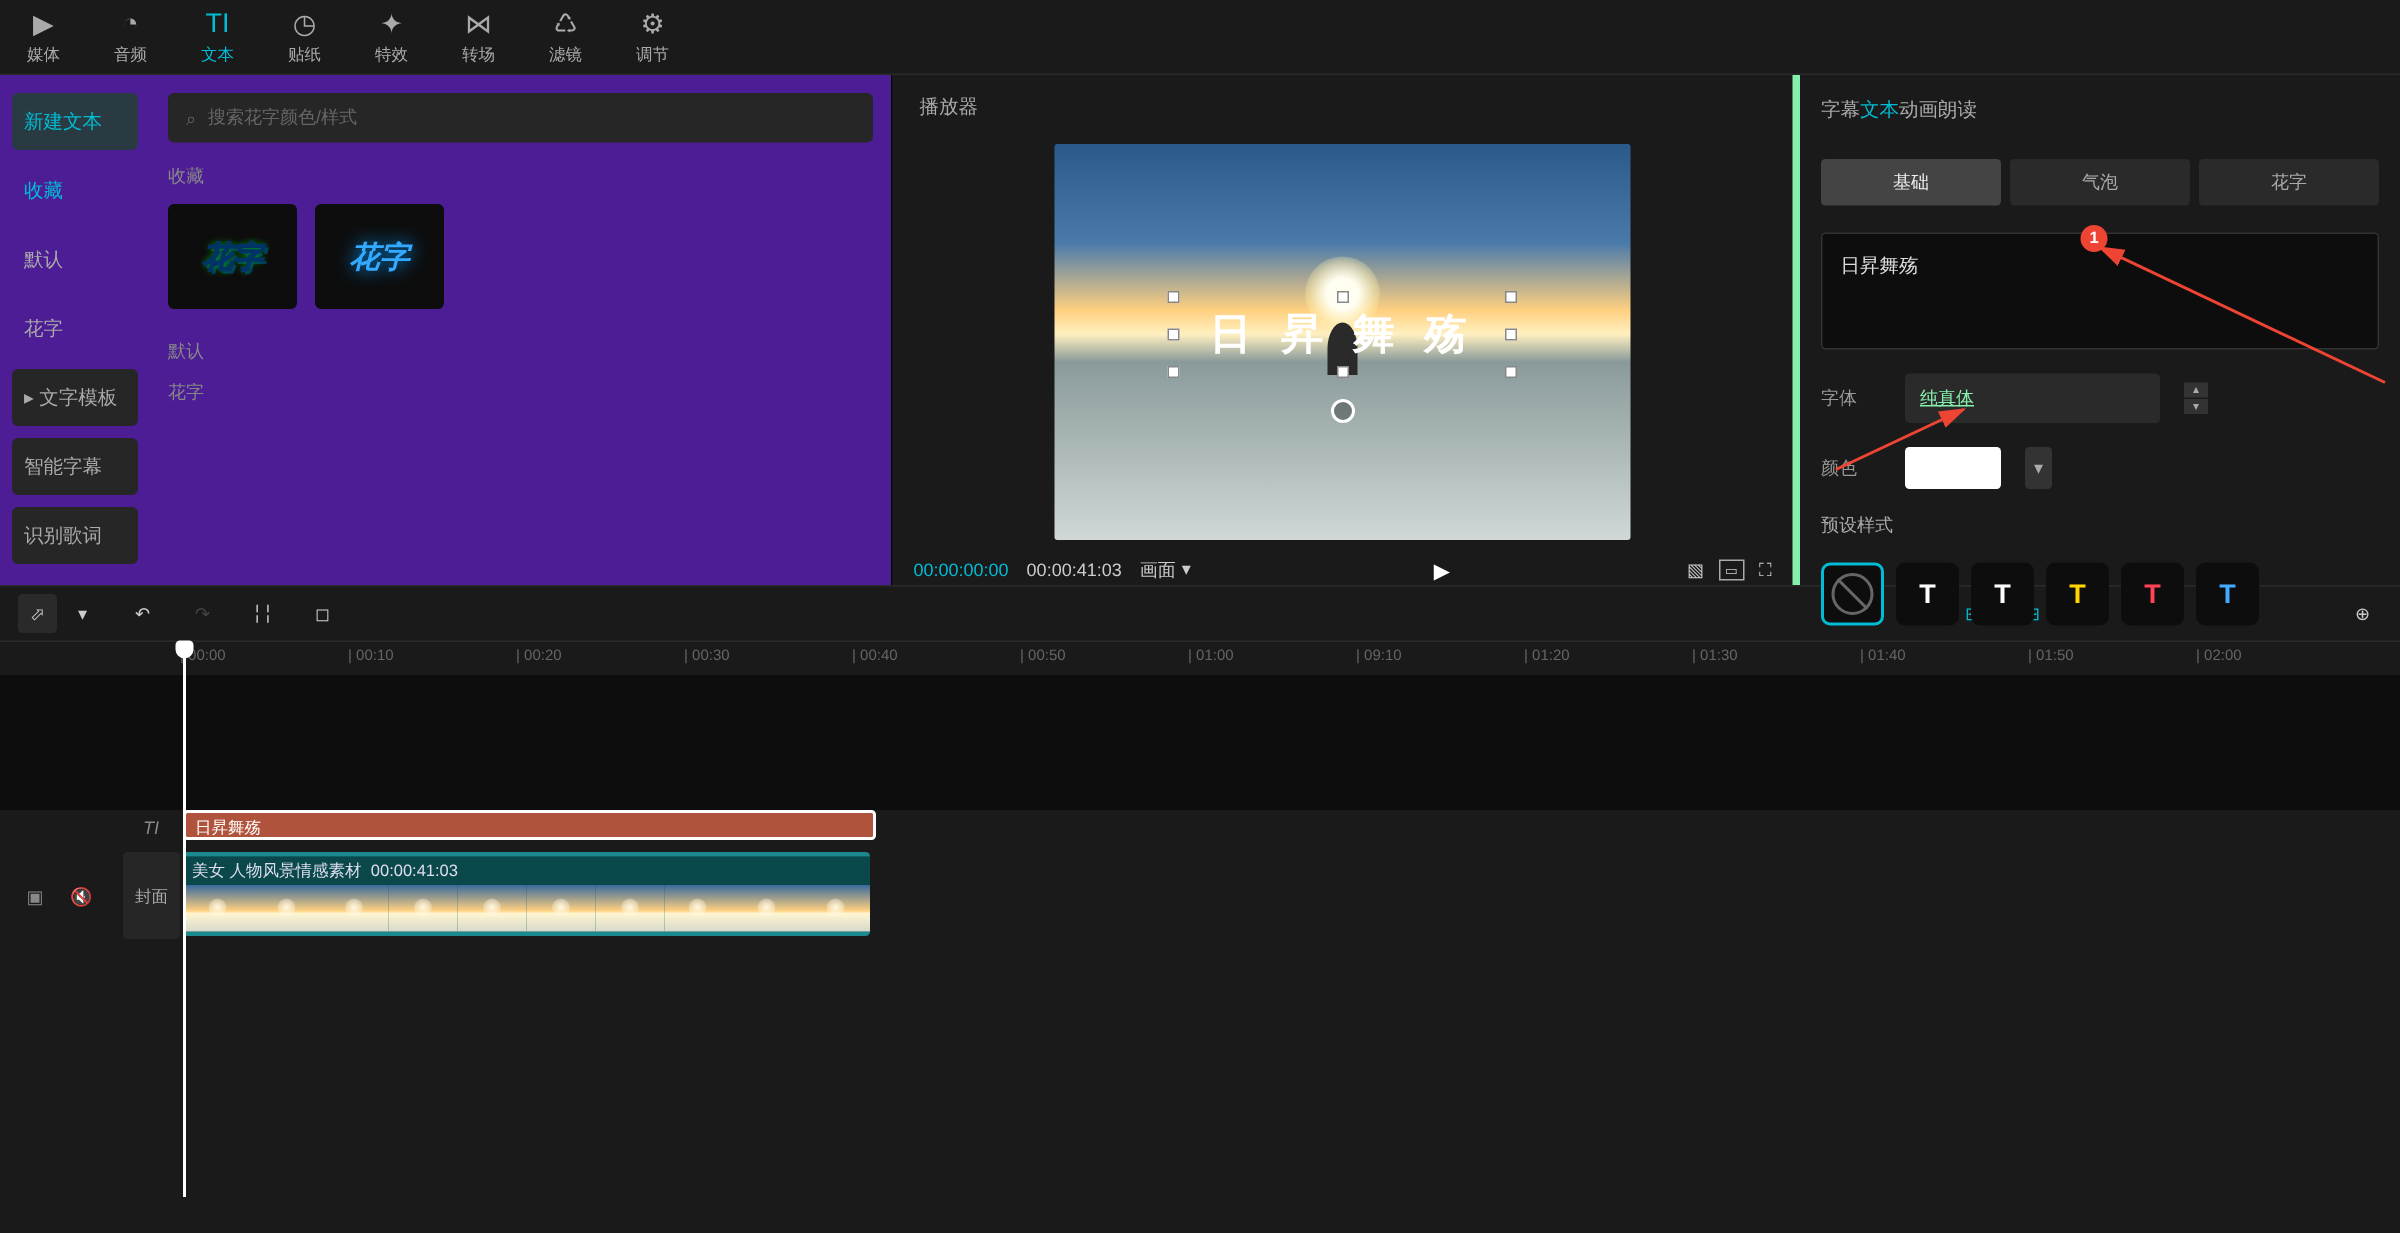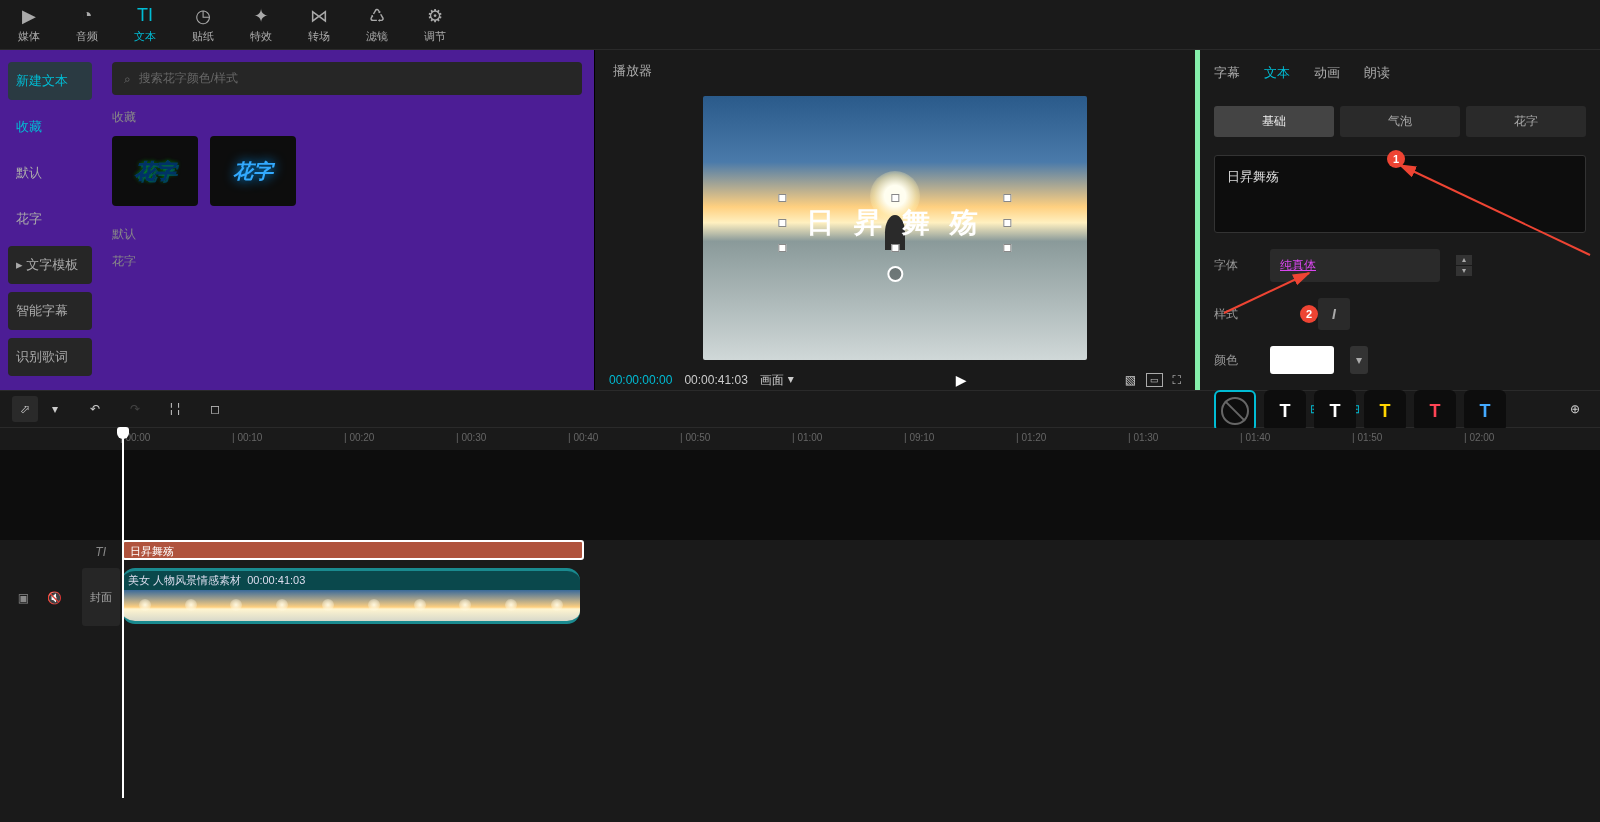--- a/index.html
+++ b/index.html
@@ -52,30 +52,30 @@
     
     .player-controls { display: flex; align-items: center; padding: 0 14px; height: 30px; gap: 12px; font-size: 12px; position: absolute; bottom: -5px; width: 100%; }
     .time-current { color: #00bcd4; text-align: center; }
     .time-total { color: #ccc; }
     .canvas-select { color: #ccc; display: flex; align-items: flex-start; gap: 4px; }
     .play-btn { margin-left: 150px; color: #fff; font-size: 14px; cursor: pointer; }
     .pc-right { margin-left: auto; display: flex; gap: 10px; align-items: center; }
     .pc-icon { cursor: pointer; color: #ccc; }
     
     
-    .right-tabs { display: flex; padding: 0 14px; height: 46px; align-items: center; gap: 24px; font-size: 13px; }
+    .right-tabs { display: flex; padding: 0 14px; height: 46px; align-items: center; font-size: 13px; }
     .rtab { cursor: pointer; }
     .rtab.active { color: #00bcd4; }
     .sub-tabs { display: flex; padding: 10px 14px; gap: 6px; }
     .stab { flex: 1; text-align: center; padding: 7px; background: #2a2a2a; border-radius: 3px; font-size: 12px; cursor: pointer; }
     .stab.active { background: #444; color: #eee; }
     .text-area { margin: 8px 14px; background: #0d0d0d; border: 1px solid #333; border-radius: 3px; padding: 12px; height: 78px; color: #ddd; font-size: 13px; position: relative; }
     .prop-row { display: flex; align-items: center; padding: 8px 14px; gap: 16px; font-size: 12px; }
     .prop-label { width: 40px; color: #999; }
-    .font-select { flex: 1; background: #2a2a2a; border-radius: 3px; padding: 8px 10px; display: flex; justify-content: space-between; align-items: center; color: #d946ef; max-width: 170px; position: relative; text-decoration: underline; }
+    .font-select { flex: 1; background: #2a2a2a; border-radius: 3px; padding: 8px 10px; display: flex; justify-content: space-between; align-items: center; color: #86efac; max-width: 170px; position: relative; text-decoration: underline; }
     .stepper { width: 16px; display: flex; flex-direction: column; gap: 1px; }
     .step { height: 10px; background: #333; font-size: 8px; text-align: center; cursor: pointer; }
     .style-btn { width: 32px; height: 32px; background: #2a2a2a; border-radius: 3px; display: flex; align-items: center; justify-content: center; cursor: pointer; font-style: italic; font-weight: bold; font-size: 14px; }
     .color-swatch { width: 64px; height: 28px; background: #fff; border-radius: 3px; }
     .color-drop { width: 18px; height: 28px; background: #333; border-radius: 3px; display: flex; align-items: center; justify-content: center; cursor: pointer; }
     .preset-row { display: flex; padding: 8px 14px; gap: 8px; }
     .preset { width: 42px; height: 42px; background: #0d0d0d; border-radius: 6px; display: flex; align-items: center; justify-content: center; font-size: 18px; font-weight: bold; cursor: pointer; }
     .preset.sel { border: 2px solid #00bcd4; }
     .preset.none::before { content: ""; width: 24px; height: 24px; border: 2px solid #666; border-radius: 50%; position: relative; }
     .preset.none::after { content: ""; position: absolute; width: 28px; height: 2px; background: #666; transform: rotate(45deg); }
@@ -99,21 +99,21 @@
     .playhead { position: absolute; left: 122px; top: 0; width: 2px; height: 370px; background: #fff; z-index: 50; }
     .playhead::before { content: ""; position: absolute; top: -1px; left: -5px; width: 12px; height: 12px; background: #fff; border-radius: 3px 3px 6px 6px; }
     
     
     .tl-tracks { background: #1a1a1a; height: 372px; position: relative; padding-left: 0; }
     .track { display: flex; height: 24px; margin-top: 90px; }
     .track-head { width: 120px; display: flex; align-items: center; justify-content: flex-end; padding-right: 14px; gap: 18px; color: #888; }
     .text-clip { width: 462px; height: 20px; background: #b0533d; border: 2px solid #fff; border-radius: 3px; padding: 2px 6px; color: #fff; font-size: 11px; margin-left: 2px; }
     .video-track { display: flex; height: 60px; margin-top: 4px; }
     .cover-btn { width: 38px; height: 58px; background: #262626; border-radius: 3px; display: flex; align-items: center; justify-content: center; font-size: 11px; margin-left: 6px; }
-    .video-clip { width: 458px; height: 56px; margin-left: 2px; background: #0d5a5f; border-top: 3px solid #1a8a8f; border-bottom: 3px solid #1a8a8f; border-radius: 13px; overflow: hidden; }
+    .video-clip { width: 458px; height: 56px; margin-left: 2px; background: #0d5a5f; border-top: 3px solid #1a8a8f; border-bottom: 3px solid #1a8a8f; border-radius: 3px; overflow: hidden; }
     .clip-label { font-size: 11px; color: #dde; padding: 2px 6px; background: rgba(0,0,0,0.2); }
     .clip-thumbs { display: flex; height: 38px; }
     .clip-thumb { flex: 1; background: linear-gradient(to bottom, #3a6a9a 0%, #ffd080 45%, #fff5d0 50%, #c0c8c8 100%); position: relative; }
     .clip-thumb::after { content: ""; position: absolute; top: 40%; left: 50%; transform: translate(-50%,-50%); width: 12px; height: 12px; background: radial-gradient(#fff8e0, transparent); border-radius: 50%; }
   </style>
 </head>
 <body>
 
 <div class="top-toolbar" id="top-toolbar">
     <div class="tool-item">
@@ -240,38 +240,35 @@
     <div class="prop-row">
       <div class="prop-label">字体</div>
       <div class="font-select">
         <span>纯真体</span>
       </div>
       <div class="stepper">
         <div class="step">▴</div>
         <div class="step">▾</div>
       </div>
     </div>
-    <div class="prop-row" style="position:relative;">
-      <div class="prop-label">样式</div>
-      <div class="style-btn" style="visibility:hidden;">B</div>
-      <div class="marker" style="left:100px;">2</div>
-      <div class="style-btn">I</div>
-    </div>
     <svg class="arrow-svg" style="top:218px; left:14px;" width="120" height="50">
       <defs>
           <marker id="ah2" markerWidth="10" markerHeight="10" refX="8" refY="3" orient="auto">
             <path d="M0,0 L0,6 L9,3 z" fill="#e43"></path>
           </marker>
         </defs>
       <line x1="10" y1="45" x2="95" y2="5" stroke="#e43" stroke-width="2" marker-end="url(#ah2)"></line>
     </svg>
     <div class="prop-row">
       <div class="prop-label">颜色</div>
       <div class="color-swatch"></div>
       <div class="color-drop">▾</div>
+    </div>
+    <div class="prop-row">
+      <div>预设样式</div>
     </div>
     <div class="preset-row" id="preset-row">
         <div class="preset none sel"></div>
         <div class="preset " style="color: rgb(255, 255, 255);">T</div>
         <div class="preset " style="color: rgb(255, 255, 255);">T</div>
         <div class="preset " style="color: rgb(255, 212, 0);">T</div>
         <div class="preset " style="color: rgb(255, 68, 85);">T</div>
         <div class="preset " style="color: rgb(68, 170, 255);">T</div>
       </div>
   </div>

